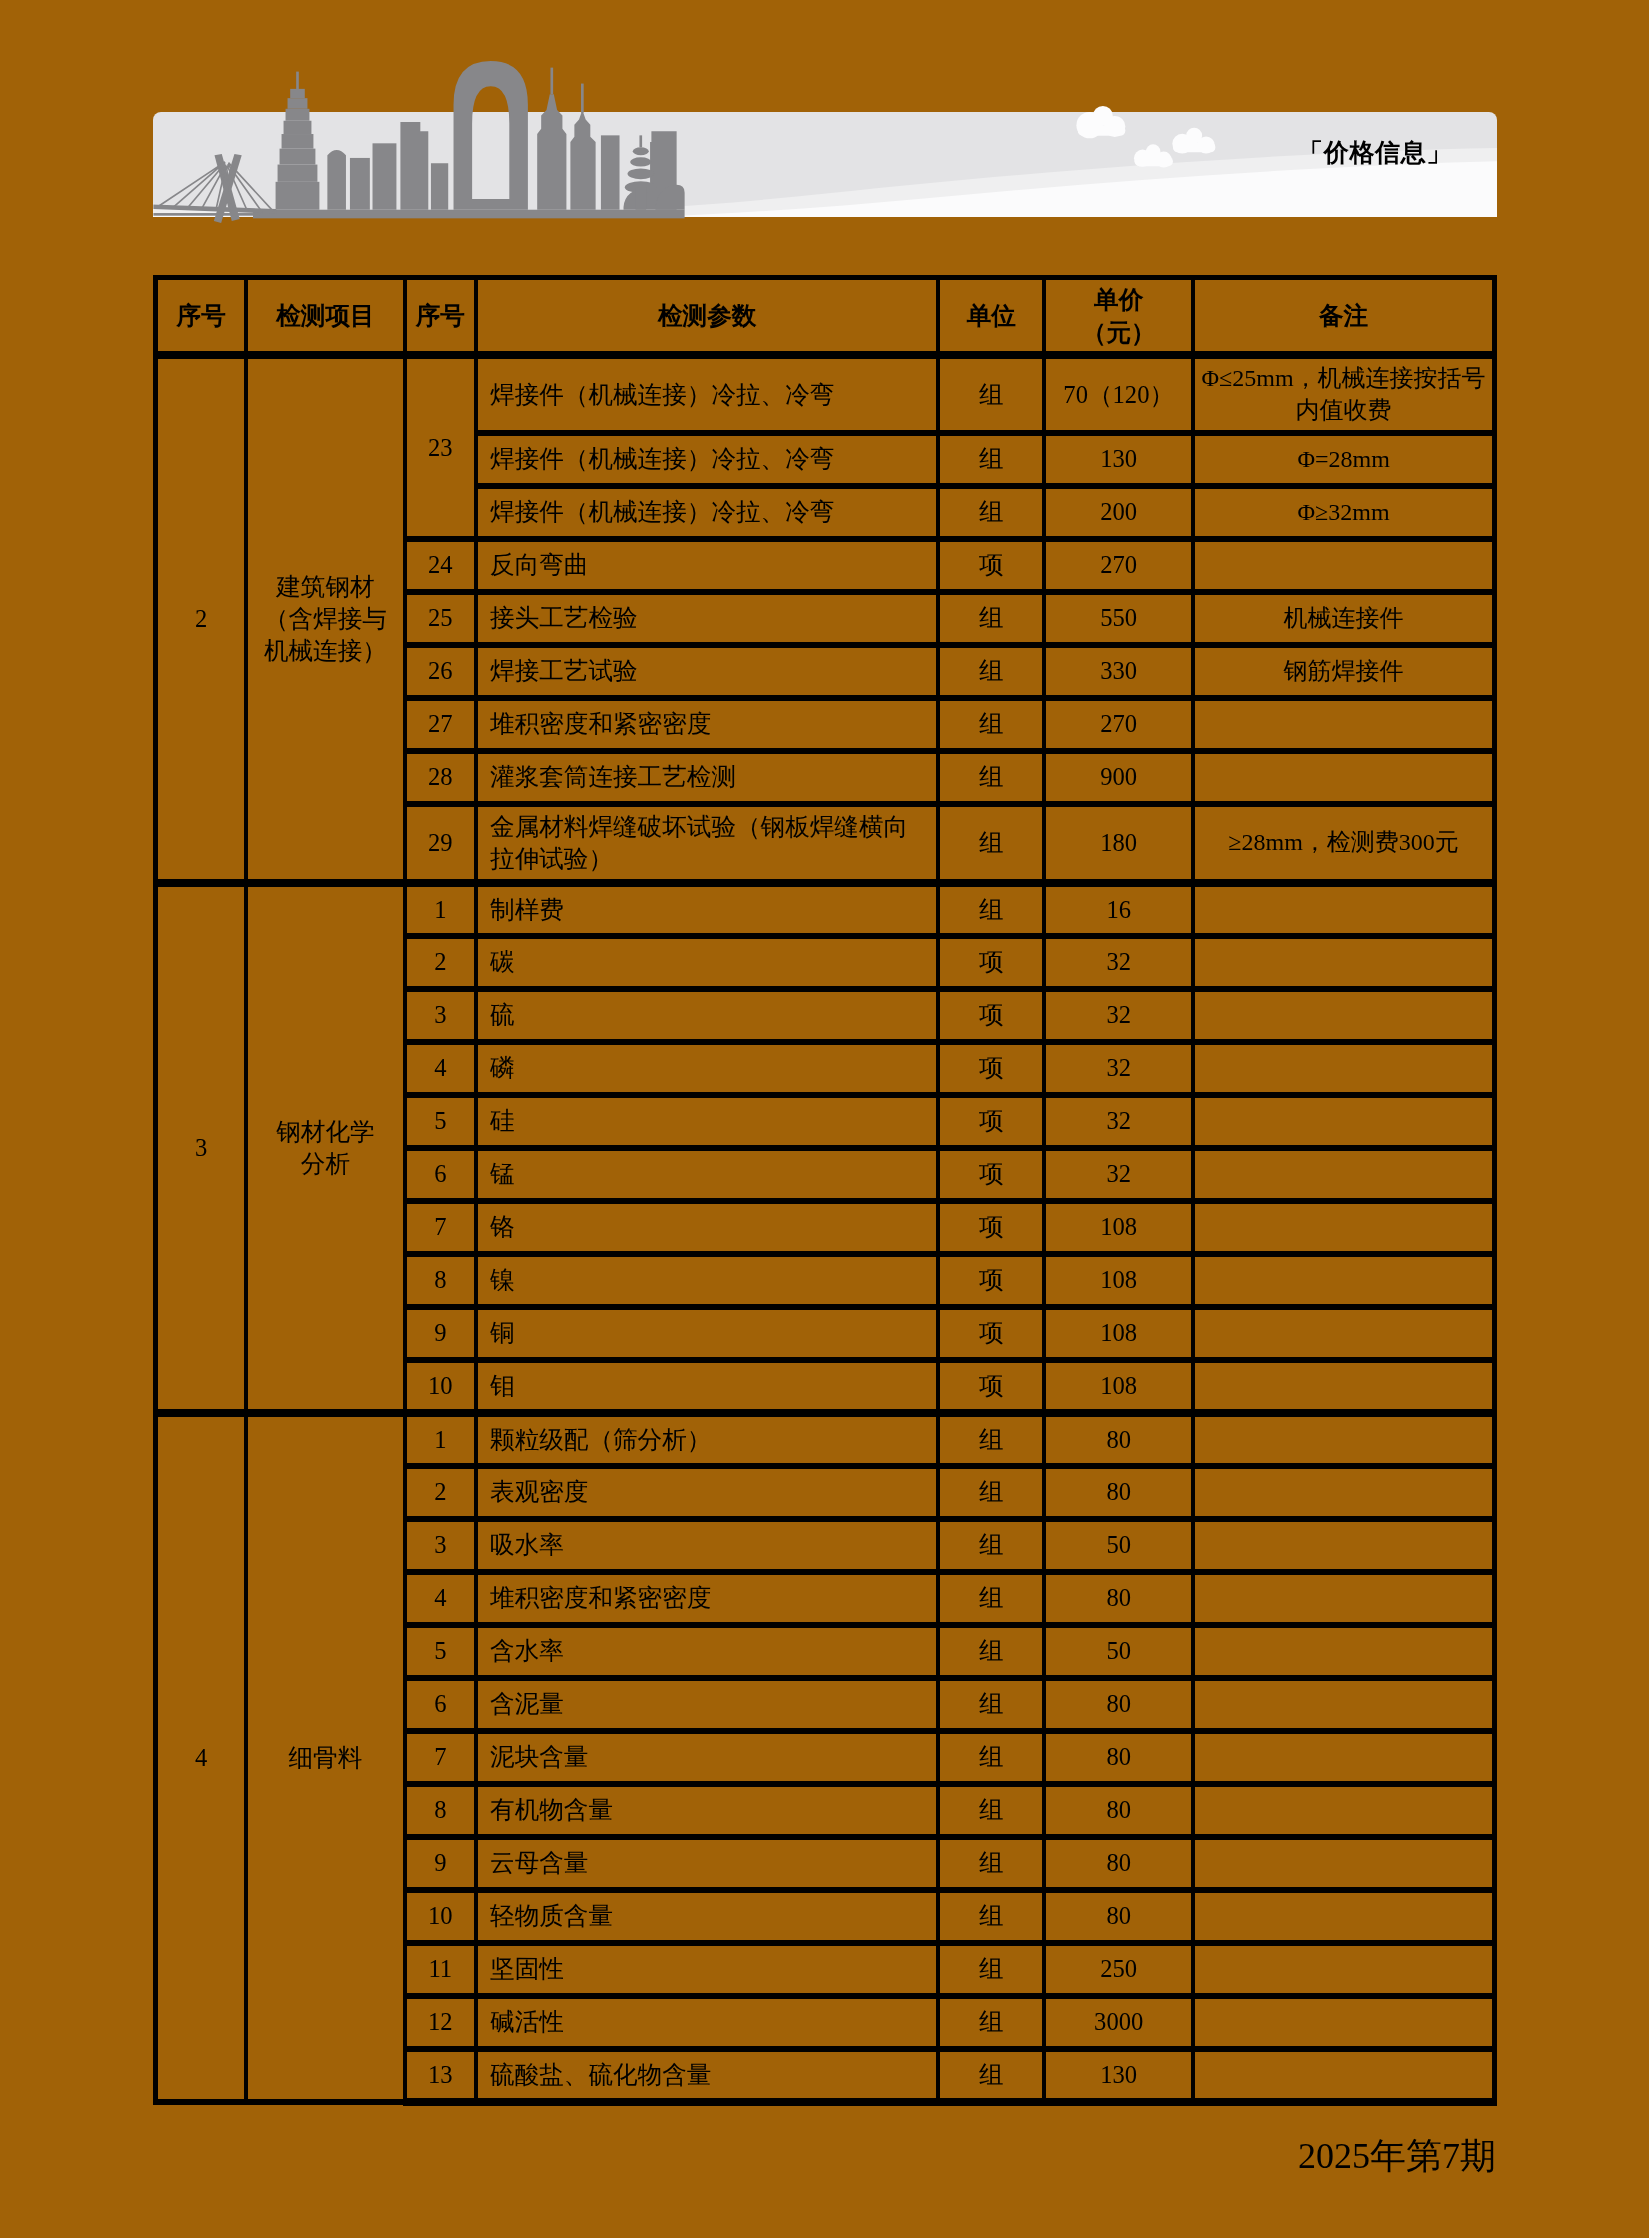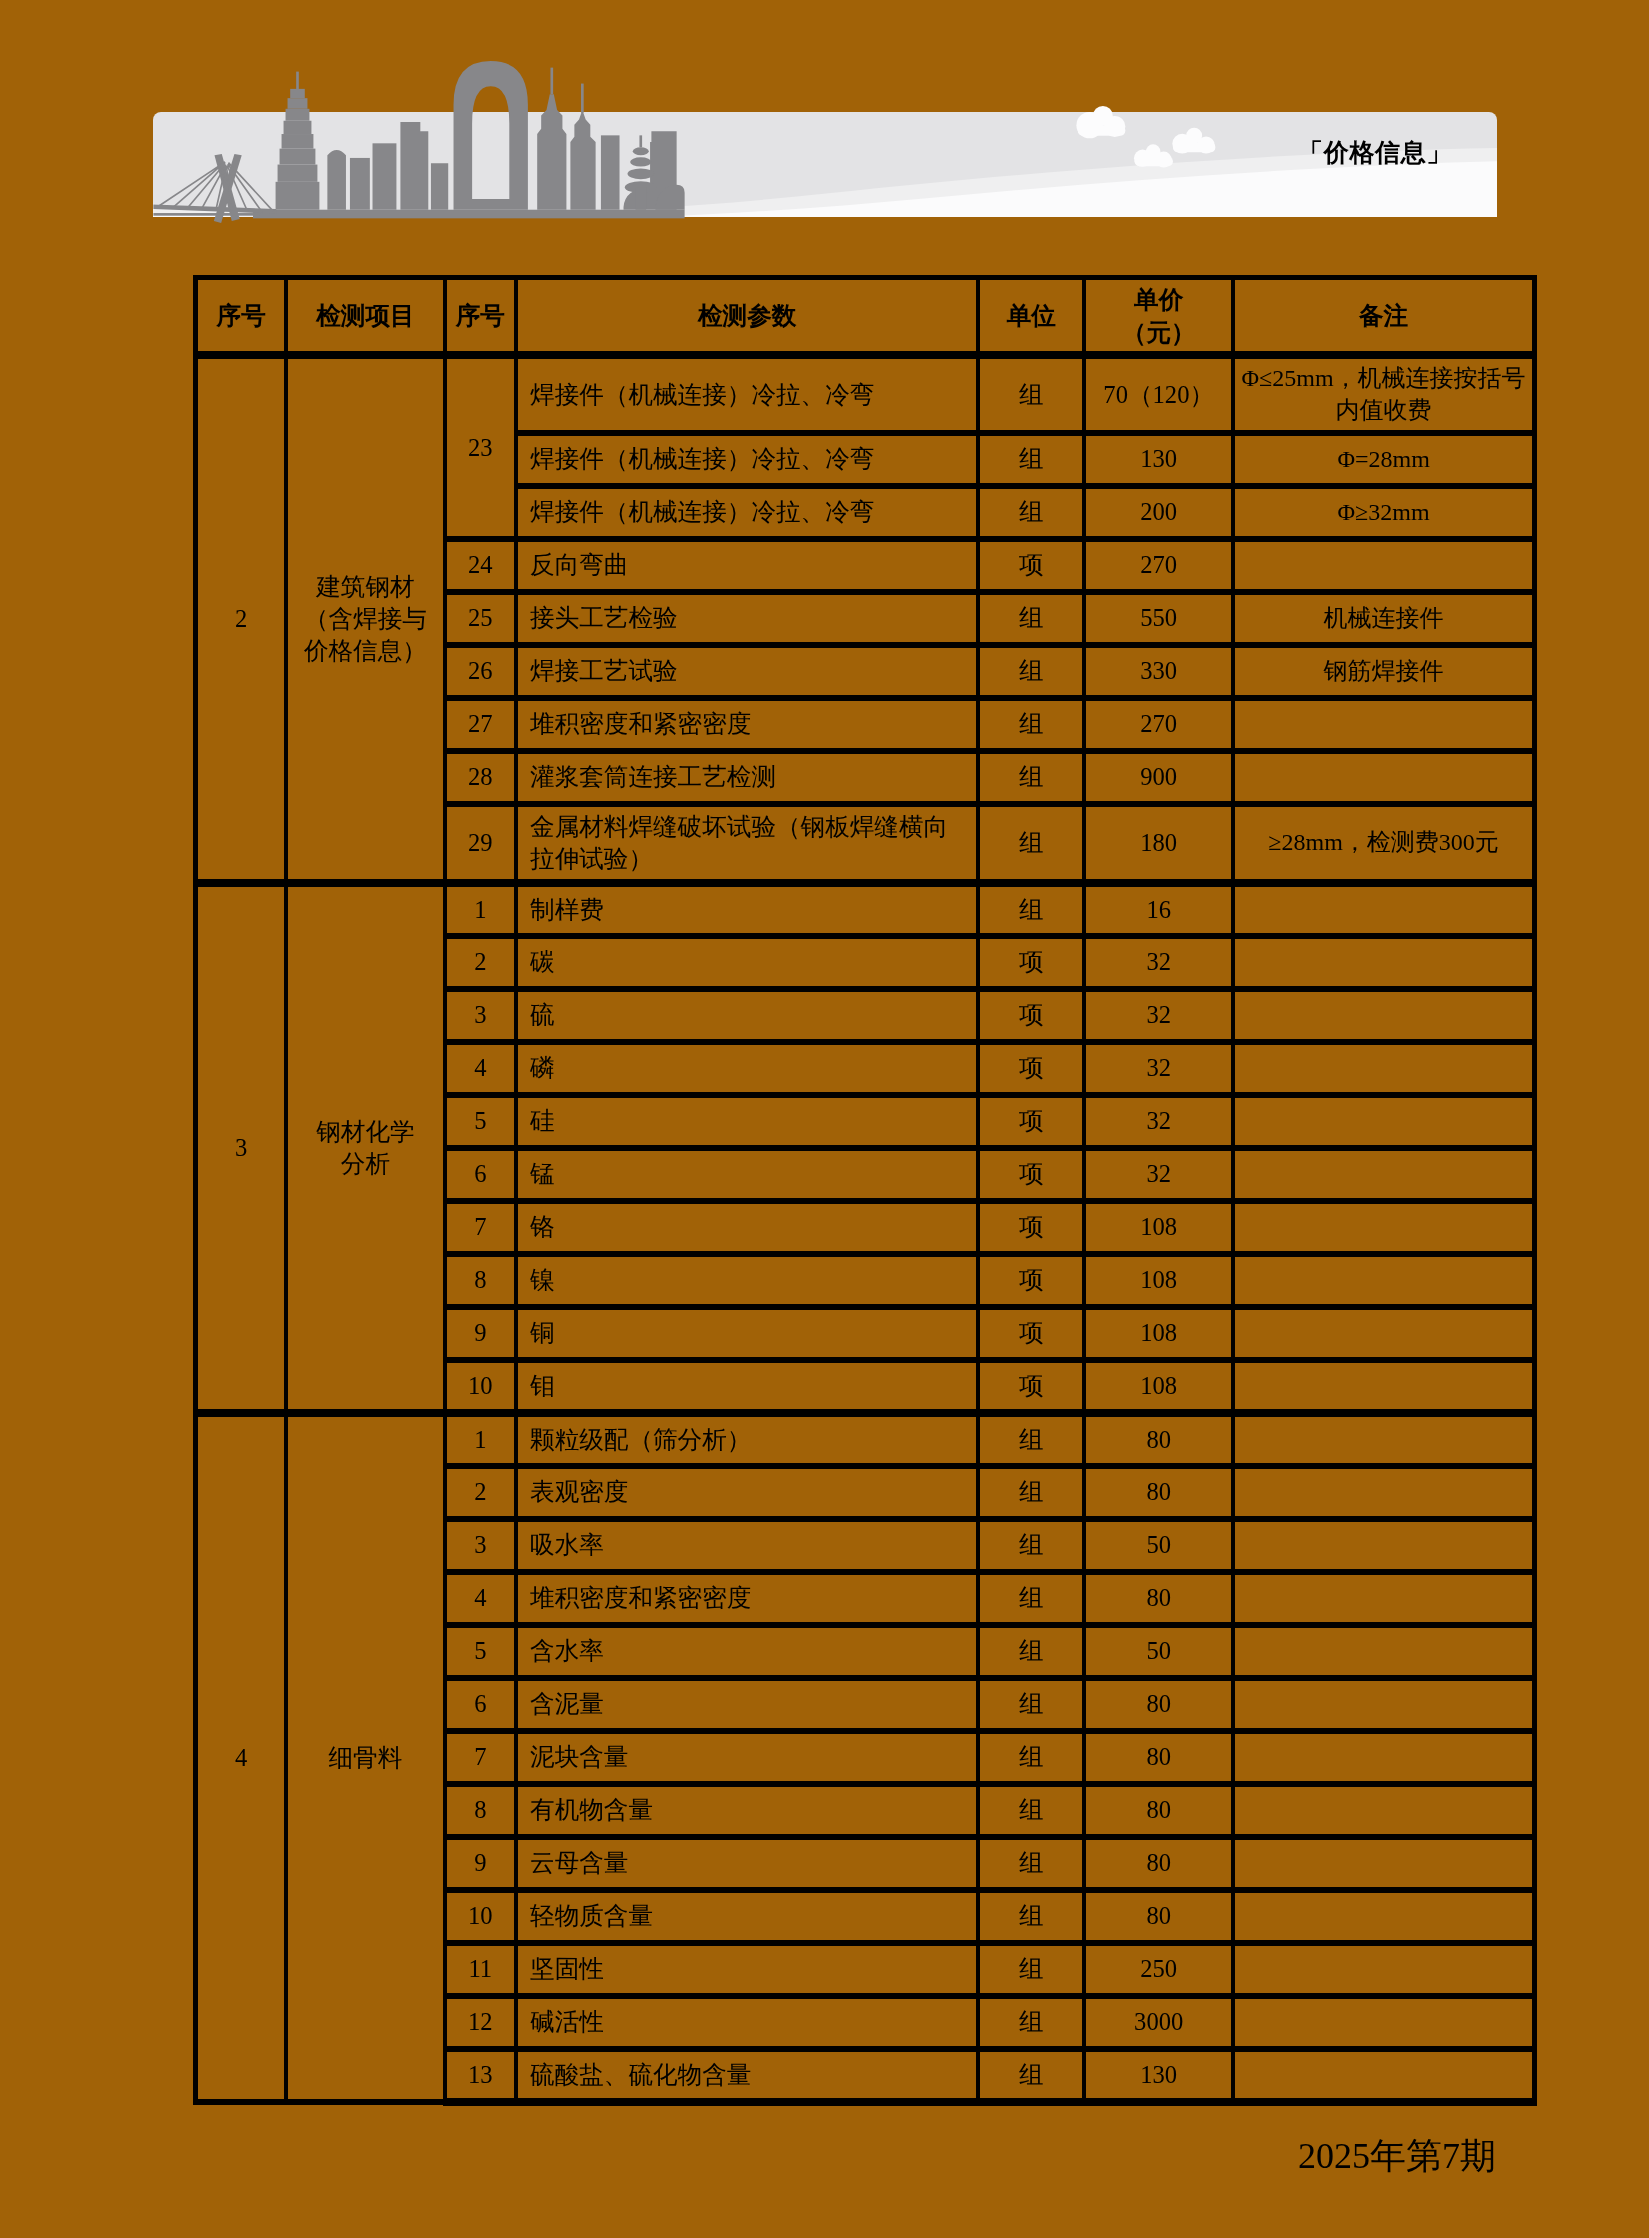--- a/index.html
+++ b/index.html
@@ -6,21 +6,21 @@
   .page{position:relative;width:1650px;height:2239px;background:#a16207;overflow:hidden;
         font-family:"Liberation Serif","DejaVu Serif",serif;color:#000;}
   
   .banner-band{position:absolute;left:153px;top:112px;width:1344px;height:105px;}
   .skyline{position:absolute;left:153px;top:57px;width:532px;height:166px;}
   .clouds{position:absolute;left:1064px;top:100px;width:173px;height:86px;}
   .banner-title{position:absolute;left:1298px;top:136px;width:153px;
                 font-size:25px;font-weight:bold;letter-spacing:0.7px;white-space:nowrap;}
   
   table.price{position:absolute;left:153px;top:275px;width:1344px;
-              border-collapse:collapse;table-layout:fixed;border:5.3px solid #000;margin-left:40px;}
+              border-collapse:collapse;table-layout:fixed;border:5.3px solid #000;}
   col.c1{width:6.78%} col.c2{width:11.82%} col.c3{width:5.34%} col.c4{width:34.52%}
   col.c5{width:7.91%} col.c6{width:11.13%} col.c7{width:22.5%}
   th,td{border:4px solid #000;vertical-align:middle;overflow:hidden;}
   td{border-top-width:6px;border-bottom-width:6px;font-size:24.6px;line-height:1.3;
      text-align:center;padding:4px 6.6px;}
   thead th{border-top-width:5.3px;border-bottom-width:8px;height:64px;
      font-family:"Liberation Sans","DejaVu Sans",sans-serif;font-weight:bold;
      font-size:24.6px;white-space:pre-line;text-align:center;padding:2.7px 1.3px;}
   tbody tr{height:53px;}
   tr.group-start>td{border-top-width:8px;}
@@ -122,21 +122,21 @@
         <th>单价
 （元）</th>
         <th>备注</th>
       </tr>
     </thead>
     <tbody id="table-body">
         <tr class="group-start">
           <td rowspan="9">2</td>
           <td class="item" rowspan="9">建筑钢材
 （含焊接与
-价格信息）</td>
+机械连接）</td>
           <td rowspan="3">23</td>
           <td class="param">焊接件（机械连接）冷拉、冷弯</td>
           <td>组</td>
           <td>70（120）</td>
           <td class="note">Φ≤25mm，机械连接按括号内值收费</td>
         </tr>
         <tr>
           <td class="param">焊接件（机械连接）冷拉、冷弯</td>
           <td>组</td>
           <td>130</td>

